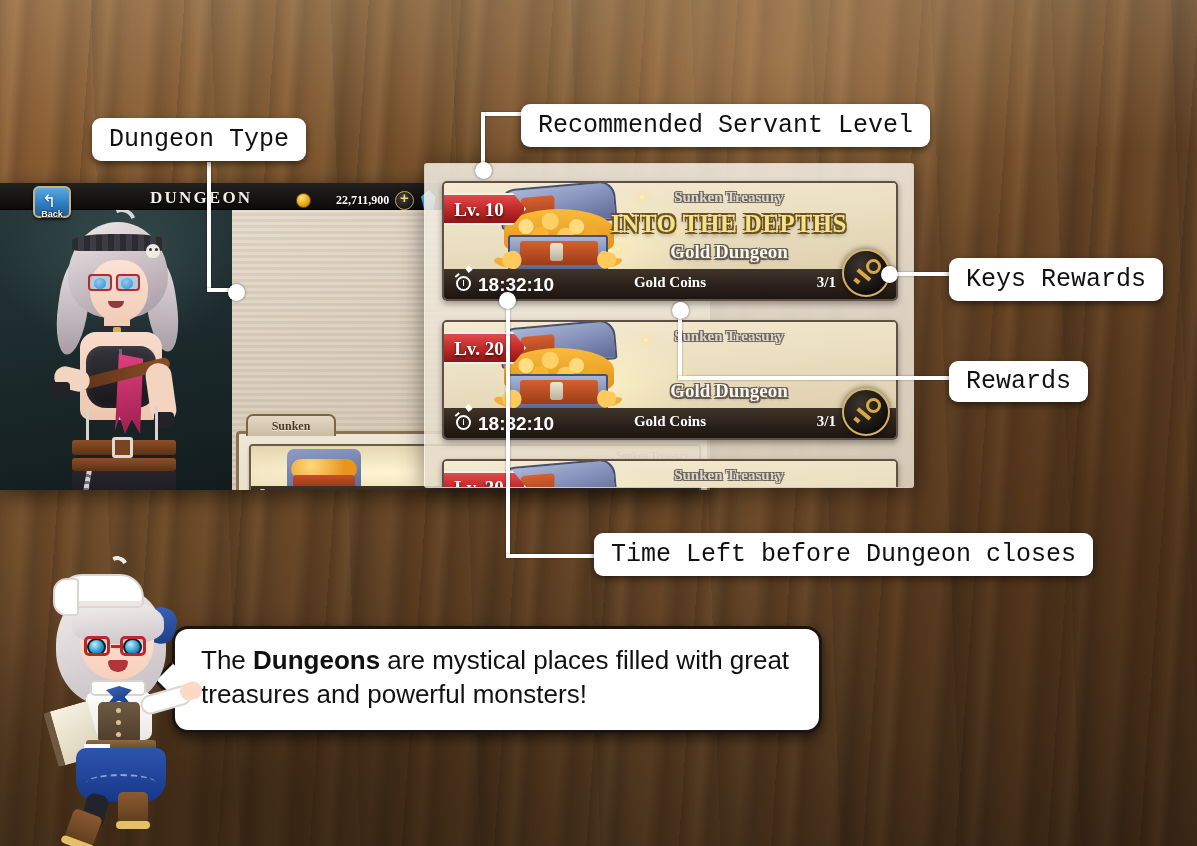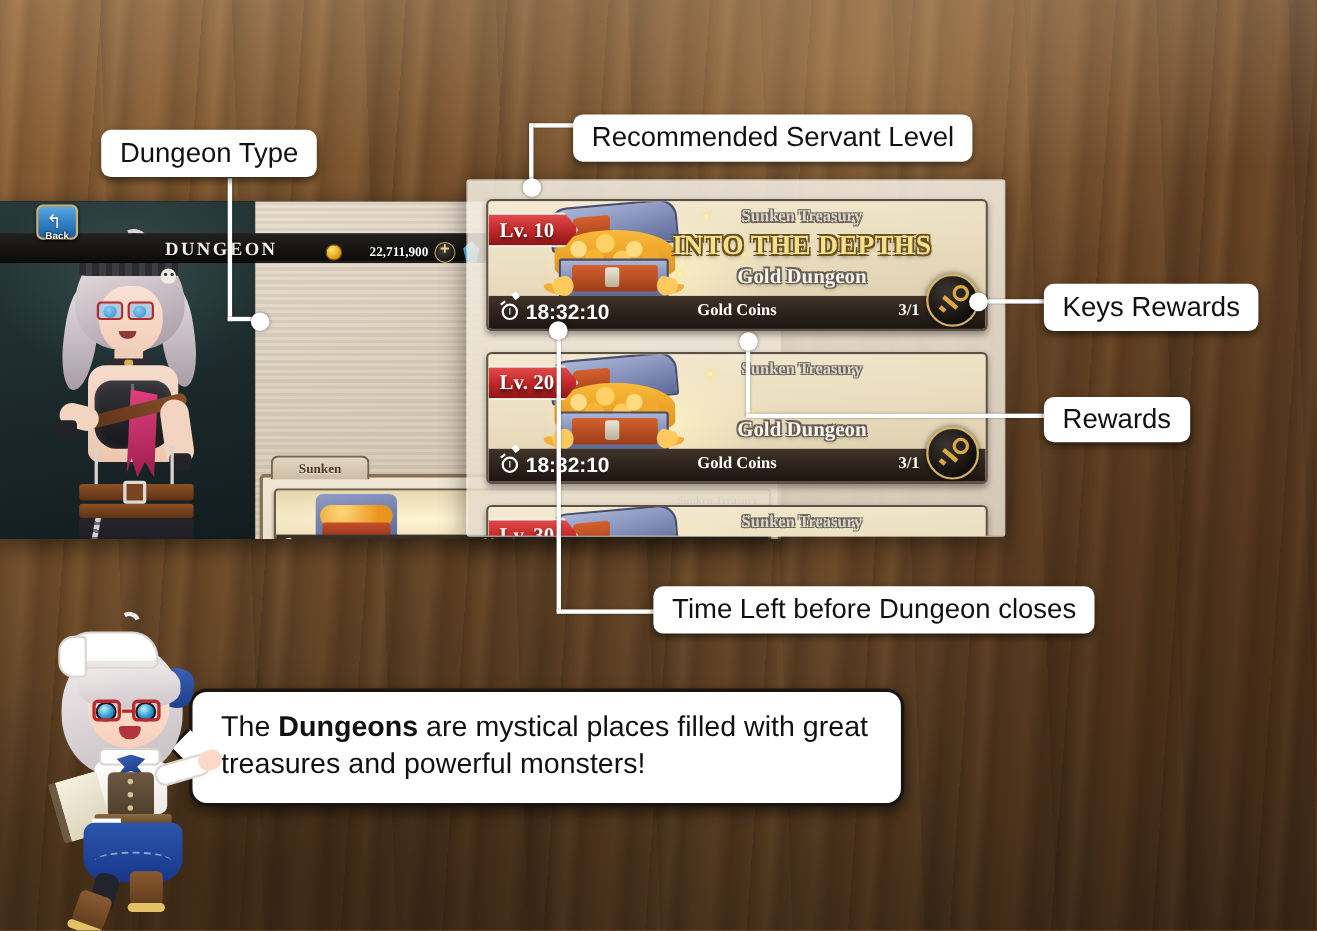--- a/index.html
+++ b/index.html
@@ -50,21 +50,20 @@
     position:absolute; left:232px; top:0; right:0; height:100%;
     background:
       repeating-linear-gradient(180deg, rgba(0,0,0,0.05) 0 3px, rgba(255,255,255,0.02) 3px 6px),
       linear-gradient(160deg, #e8ded0 0%, #ddd0bd 40%, #cfc0ac 100%);
   }
   .g-topbar {
     position:absolute; left:0; top:0; width:100%; height:27px;
     background: linear-gradient(180deg, #23211f 0%, #151413 60%, #0c0b0a 100%);
     border-bottom:1px solid #000;
     z-index: 6;
-    margin-top: 29px;
   }
   .g-title {
     position:absolute; left:150px; top:5px;
     font-family:"Liberation Serif", serif; font-weight:bold;
     font-size:17px; letter-spacing:2.2px; color:#f3efe6;
     text-shadow: 0 1px 2px #000;
   }
   .back-btn {
     position:absolute; left:33px; top:3px; width:38px; height:32px;
     background: linear-gradient(180deg,#5aa9e0 0%, #2f7ec2 55%, #1d5fa0 100%);
@@ -282,21 +281,21 @@
     border:2.5px solid #d4b164; box-shadow:0 0 6px rgba(0,0,0,0.6);
   }
   .key-circle .kring{position:absolute;left:22px;top:8px;width:15px;height:15px;border:3.5px solid #d9a840;border-radius:50%;}
   .key-circle .kstem{position:absolute;left:12px;top:22px;width:16px;height:3.5px;background:#d9a840;transform:rotate(40deg);}
   .key-circle .kbit{position:absolute;left:10px;top:28px;width:6px;height:3.5px;background:#d9a840;transform:rotate(40deg);}
 
   
   .callout{
     position:absolute; background:#fff; border-radius:9px;
     box-shadow:0 3px 7px rgba(0,0,0,0.5);
-    font-family:Liberation Sans, sans-serif; font-size:25px; color:#111;
+    font-family:Liberation Mono, monospace; font-size:25px; color:#111;
     display:flex; align-items:center; justify-content:center; padding:0 17px;
     white-space:nowrap; z-index:30;
   }
   .conn{position:absolute; background:#fff; z-index:25; box-shadow:0 0 2px rgba(0,0,0,0.45);}
   .conn-h{height:4px;} .conn-v{width:4px;}
   .dot{position:absolute;width:17px;height:17px;border-radius:50%;background:#fff;
        box-shadow:0 0 3px rgba(0,0,0,0.55); z-index:26;}
 
   
   #speech{

